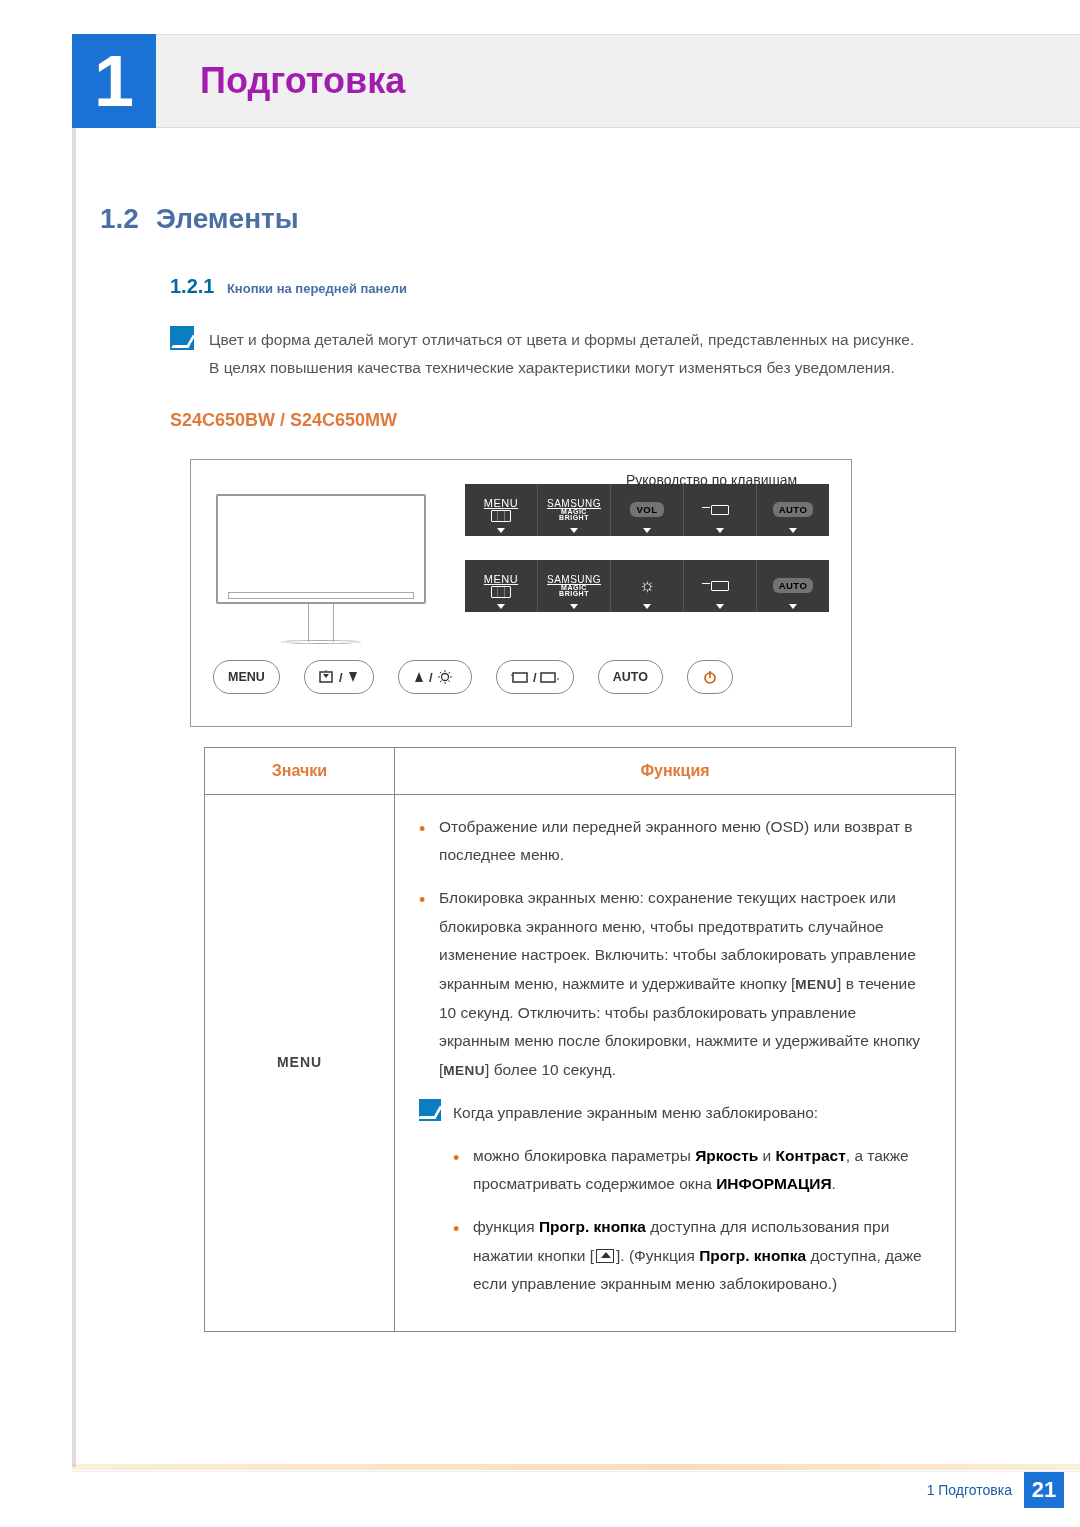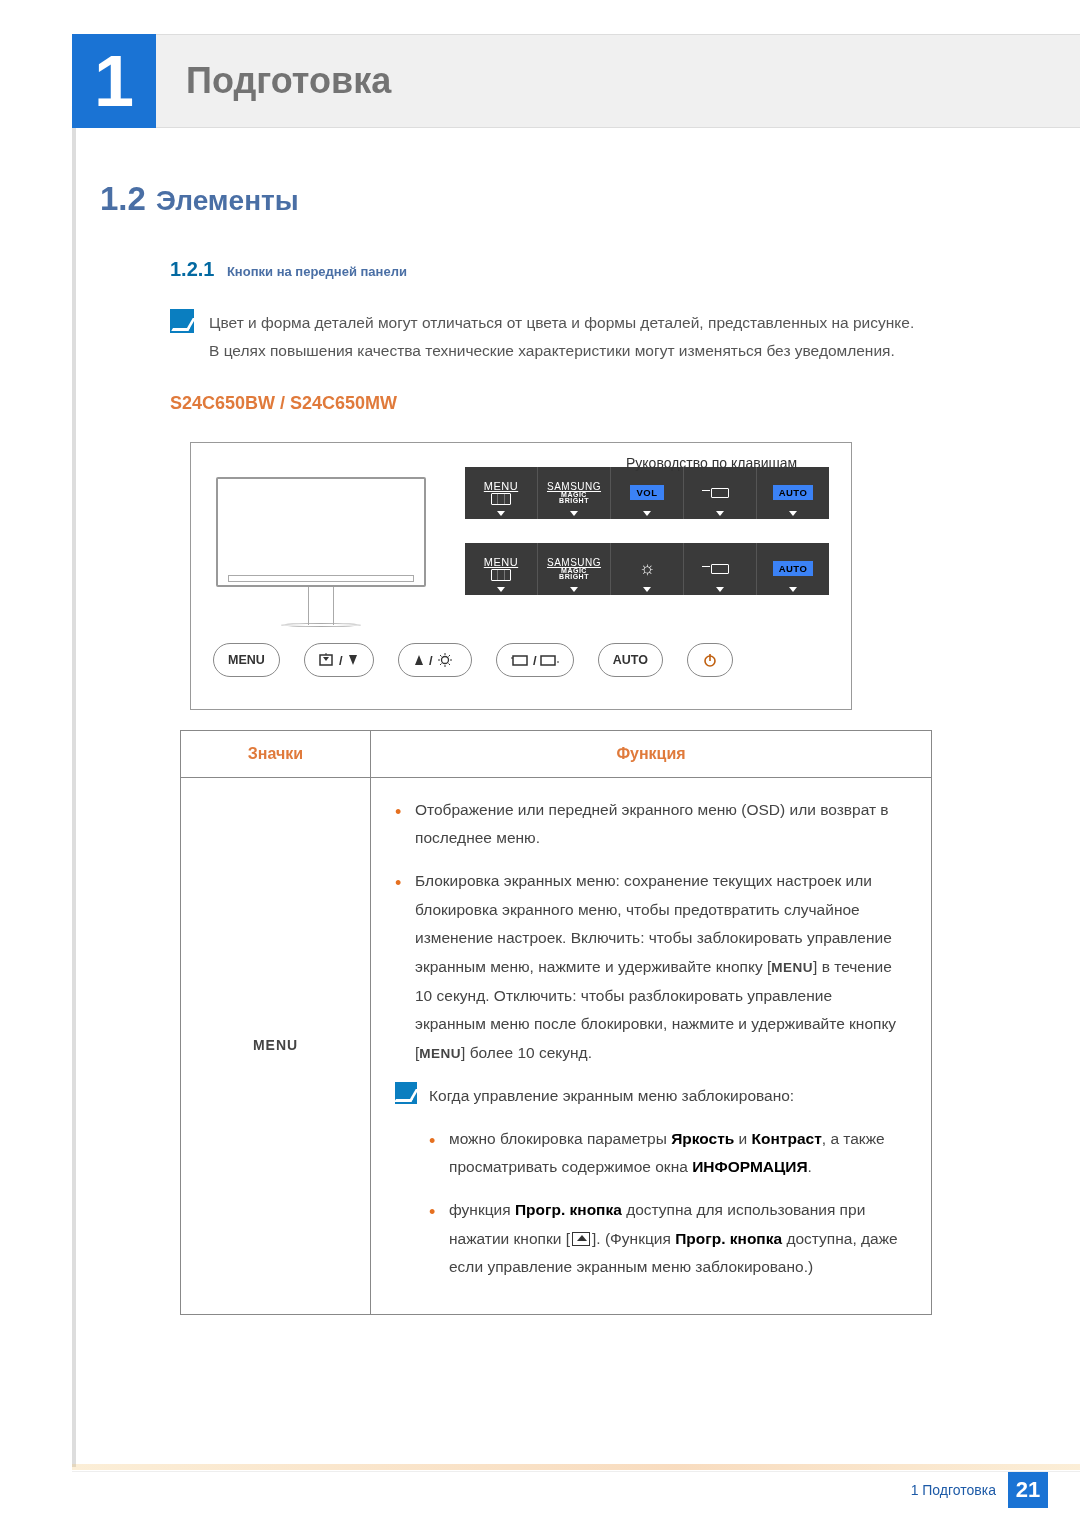--- a/index.html
+++ b/index.html
@@ -26,37 +26,37 @@
     background: #1a73d4;
     color: #fff;
     font-size: 72px;
     font-weight: bold;
     display: flex;
     align-items: center;
     justify-content: center;
     font-family: Arial, sans-serif;
   }
   .top-title {
-    margin-left: 30px;
+    margin-left: 44px;
     font-size: 36px;
-    color: #737373;
+    color: #a21caf;
     font-weight: bold;
   }
   .left-gutter {
     position: absolute;
     left: 72px; width: 4px;
     top: 128px; bottom: 60px;
     background: #ddd;
   }
   .content {
     position: absolute;
     left: 100px; right: 70px; top: 180px;
   }
   .h2-row { display: flex; align-items: baseline; margin-bottom: 40px; }
-  .h2-num { font-size: 33px; color: #4a6fa5; font-weight: bold; width: 56px; }
+  .h2-num { font-size: 28px; color: #4a6fa5; font-weight: bold; width: 56px; margin-top: 23px; }
   .h2-text { font-size: 28px; color: #4a6fa5; font-weight: bold; }
   .h3-row { margin-left: 70px; margin-bottom: 28px; }
   .h3-num { font-size: 20px; color: #0369a1; font-weight: bold; margin-right: 8px; }
   .h3-text { font-size: 13px; color: #4a6fa5; font-weight: bold; }
   .note-block {
     margin-left: 70px;
     display: flex;
     gap: 15px;
     margin-bottom: 28px;
   }
@@ -150,26 +150,26 @@
     align-items: center;
     justify-content: center;
     position: relative;
     letter-spacing: 0.5px;
   }
   .osd-cell + .osd-cell { border-left: 1px solid #555; }
   .osd-menu-label { font-size: 11px; text-decoration: underline; margin-bottom: 1px; }
   .osd-brand { font-size: 10px; text-decoration: underline; margin-bottom: 0px; }
   .osd-sub { font-size: 7px; font-weight: bold; line-height: 0.9; text-align: center; }
   .osd-button-box {
-    background: #3b82f6;
+    background: #737373;
     color: #000;
     font-size: 9.5px;
     font-weight: bold;
     padding: 2px 6px;
-    border-radius: 0;
+    border-radius: 6px;
   }
   .osd-arrow-dot {
     position: absolute;
     bottom: 3px;
     width: 0; height: 0;
     border-left: 4px solid transparent;
     border-right: 4px solid transparent;
     border-top: 5px solid #fff;
   }
   .icon-small-rect {
@@ -217,21 +217,21 @@
     font-size: 12.5px;
     font-weight: bold;
     color: #333;
     padding: 0 14px;
     min-width: 54px;
   }
   .pill svg { display: block; }
 
   
   .desc-table {
-    margin-left: 80px;
+    margin-left: 104px;
     width: 752px;
     border: 1.2px solid #888;
     border-collapse: collapse;
     font-size: 15.5px;
   }
   .desc-table th {
     border: 1.2px solid #888;
     color: #e07a3b;
     font-weight: bold;
     padding: 14px 10px;
@@ -290,21 +290,21 @@
   }
 
   
   .footer {
     position: absolute;
     left: 72px; right: 0; bottom: 20px;
     height: 36px;
     display: flex;
     align-items: center;
     justify-content: flex-end;
-    padding-right: 32px;
+    padding-right: 16px;
     border-top: 1px solid #eee;
   }
   .footer-grad {
     position: absolute;
     left: 0; right: 0; top: -8px;
     height: 6px;
     background: linear-gradient(90deg, #f3c77a 0%, #e88b2b 60%, #f3c77a 100%);
     opacity: 0.3;
   }
   .footer-text { font-size: 14px; color: #1d5aa7; margin-right: 12px; }

